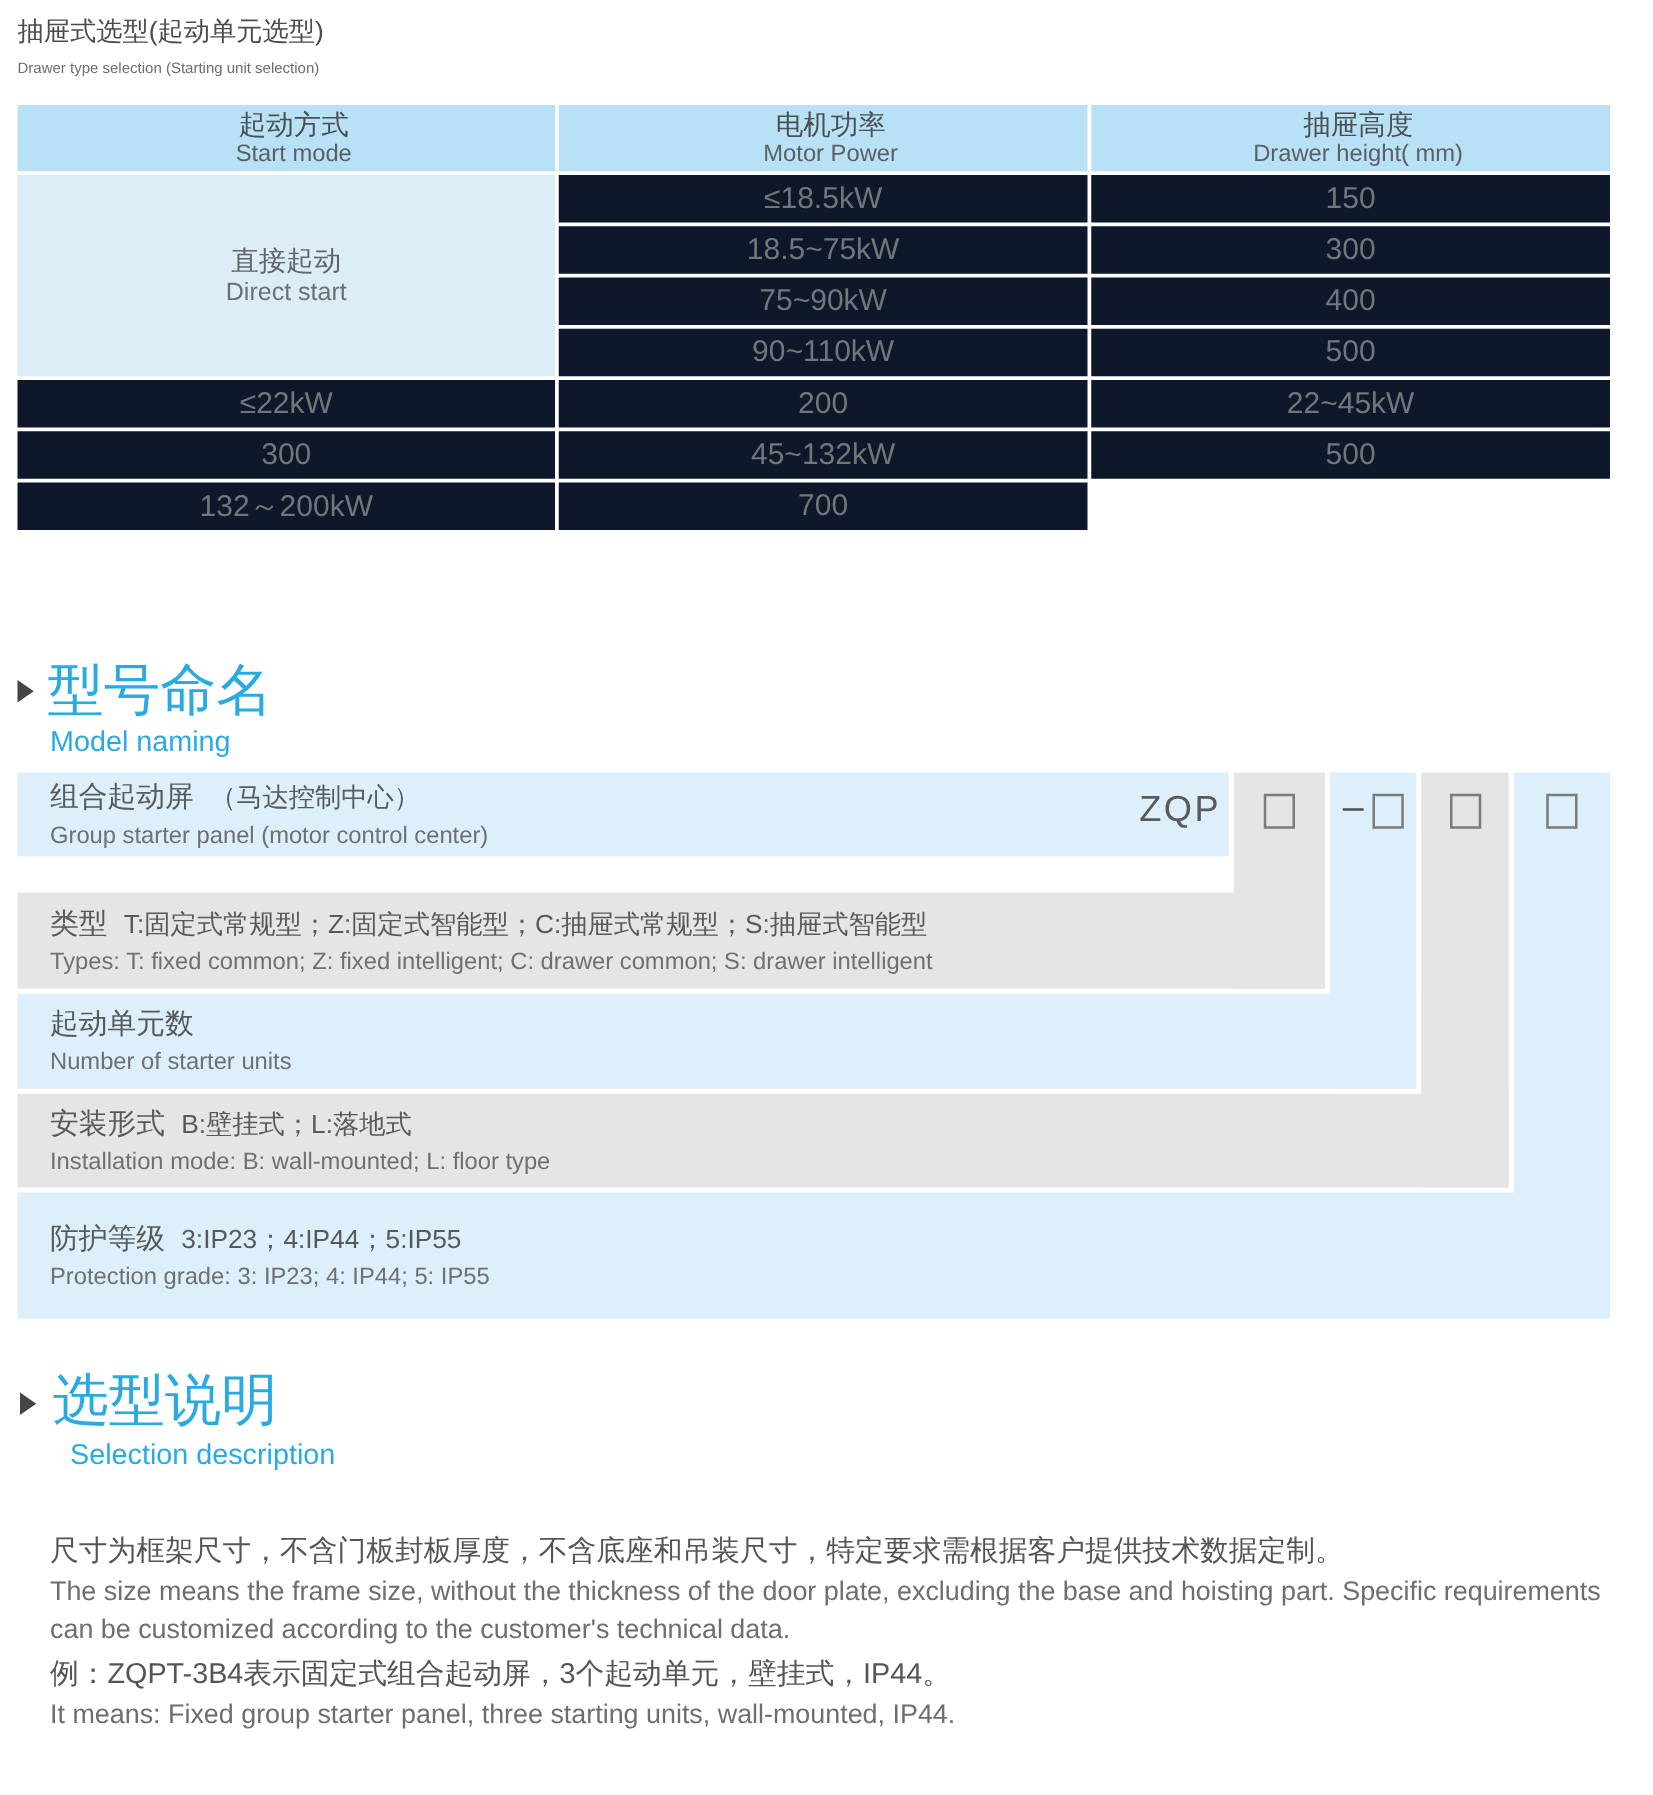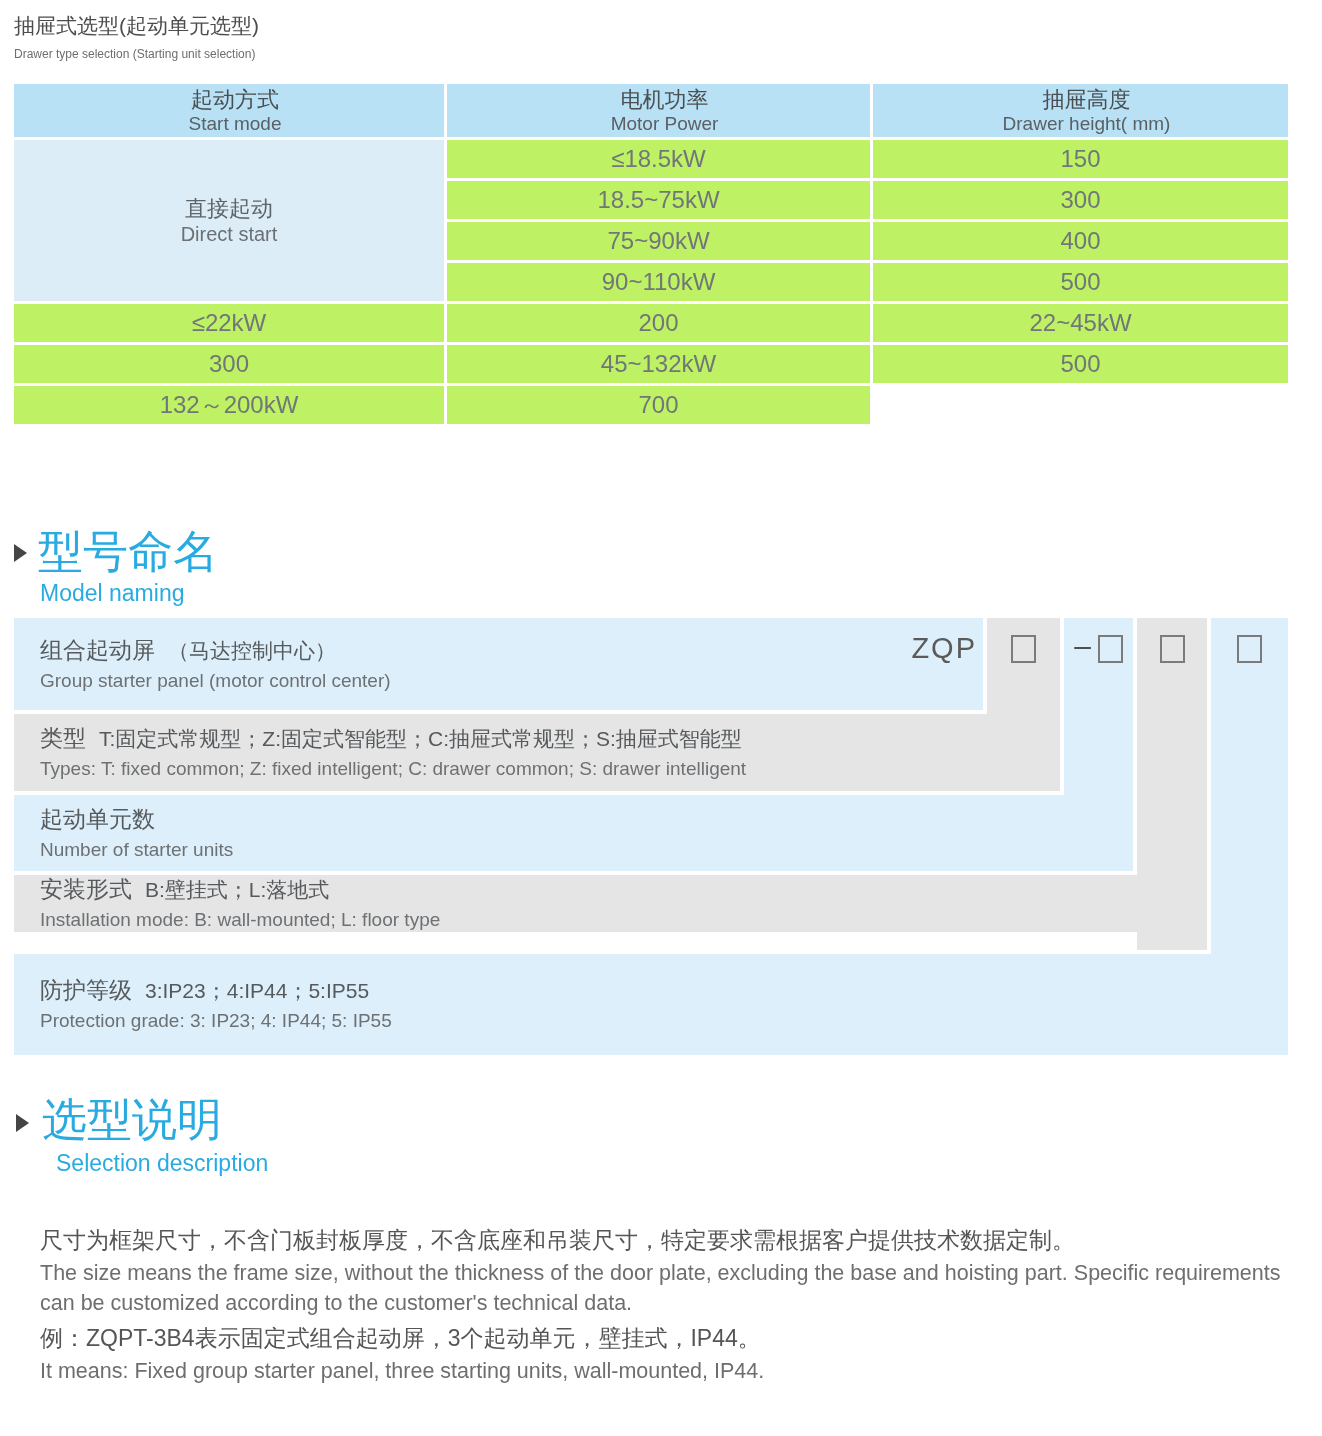--- a/index.html
+++ b/index.html
@@ -15,21 +15,21 @@
   .sel-table{position:absolute;left:14px;top:84px;width:1274px;
     display:grid;grid-template-columns:430px 423px 415px;
     grid-template-rows:53px repeat(8,38px);gap:3px;background:#ffffff;}
   .cell{display:flex;flex-direction:column;align-items:center;justify-content:center;text-align:center;}
   .th{background:#b9e1f6;padding-left:12px;}
   .th .zh{font-size:22px;color:#4a4f52;line-height:26px;}
   .th .en{font-size:19px;color:#5a6064;line-height:22px;}
   .tg{background:#dcedf8;grid-column:1;grid-row:span 4;}
   .tg .zh{font-size:22px;color:#5f6467;line-height:27px;}
   .tg .en{font-size:20px;color:#6b7073;line-height:24px;}
-  .td{background:#bef264;font-size:24px;color:#717678;}
+  .td{background:#0f172a;font-size:24px;color:#717678;}
 
   
   .section-head{position:absolute;display:flex;align-items:flex-start;}
   .tri{width:0;height:0;border-left:13px solid #454545;border-top:9px solid transparent;border-bottom:9px solid transparent;display:inline-block;flex:none;}
   .head-text .h-zh{font-size:45px;color:#29abe2;line-height:48px;}
   .head-text .h-en{font-size:23px;color:#29abe2;line-height:27px;}
   .mh{left:14px;top:528px;}
   .mh .tri{margin-top:16px;margin-right:11px;}
   .mh .h-en{margin-top:4px;margin-left:2px;}
   .sh{left:16px;top:1096px;}
@@ -38,24 +38,24 @@
 
   
   .diagram{position:absolute;left:14px;top:618px;width:1274px;height:417px;}
   .band{position:absolute;left:0;box-sizing:border-box;padding:0 0 0 26px;display:flex;flex-direction:column;justify-content:center;}
   .blue{background:#ddeffa;}
   .gray{background:#e5e5e5;}
   .band .zh{color:#565a5c;line-height:30px;}
   .band .zh .lbl{font-size:23px;}
   .band .zh .det{font-size:21px;margin-left:13px;}
   .band .en{font-size:19px;color:#6d7174;line-height:26px;}
-  .b1{top:0;height:92px;width:969px;}
+  .b1{top:0;height:67px;width:969px;}
   .b2{top:96px;height:77px;width:1046px;}
   .b3{top:177px;height:76px;width:1119px;}
-  .b4{top:257px;height:57px;width:1193px;}
+  .b4{top:257px;height:75px;width:1193px;}
   .b5{top:336px;height:101px;width:1274px;}
   .code{position:absolute;right:6px;top:15px;font-size:29px;letter-spacing:2px;color:#5a5a5a;line-height:30px;}
   .col{position:absolute;top:0;display:flex;justify-content:center;align-items:flex-start;padding-top:17px;box-sizing:border-box;}
   .c1{left:973px;width:73px;height:173px;}
   .c2{left:1050px;width:69px;height:253px;}
   .c3{left:1123px;width:70px;height:332px;}
   .c4{left:1197px;width:77px;height:417px;}
   .box{width:21px;height:24px;border:2px solid #7b7b7b;display:inline-block;background:transparent;}
   .dash{font-size:30px;color:#4f4f4f;line-height:22px;margin-right:7px;display:inline-block;}
 

